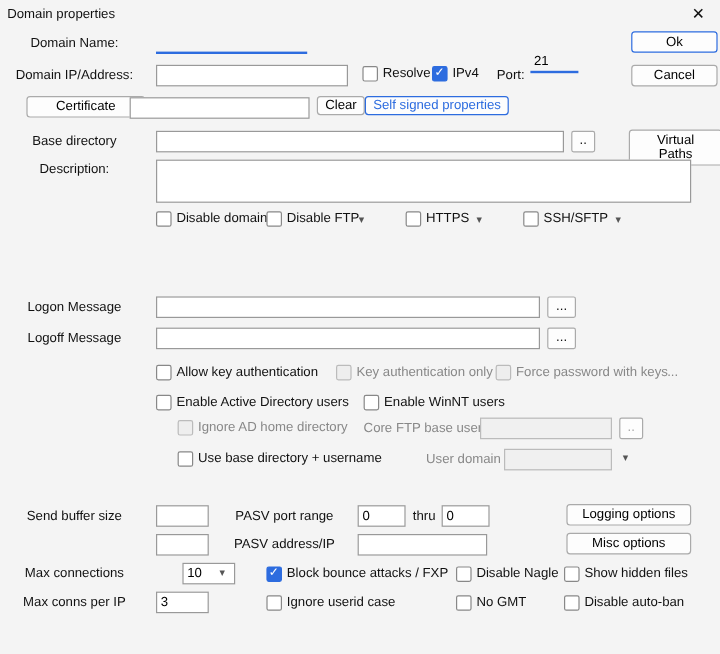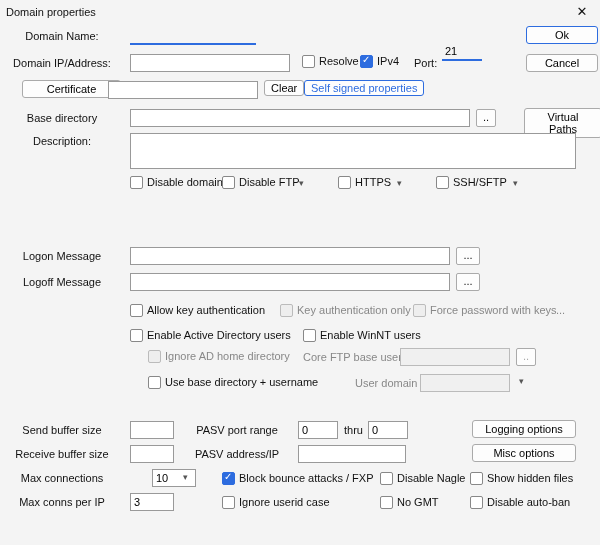--- a/index.html
+++ b/index.html
@@ -132,21 +132,20 @@
         <input type="checkbox" style="">
         <span>Use base directory + username</span>
       </label>
     <div class="abs" style="left:355px;top:353px;color:#888">User domain</div>
     <input class="input abs" style="left: 420px; top: 350px; width: 90px; background: rgb(240, 240, 240); border-color: rgb(187, 187, 187);" disabled="" value="">
     <span class="caret abs" style="left:516px;top:352px">▾</span>
 
     <div class="lbl abs" style="left:0;top:400px;width:124px">Send buffer size</div>
     <input class="input abs" style="left: 130px; top: 397px; width: 44px;" value="">
 
-    <div class="lbl abs" style="left:0;top:424px;width:124px">Receive buffer size</div>
     <input class="input abs" style="left: 130px; top: 421px; width: 44px;" value="">
 
     <div class="lbl abs" style="left:0;top:448px;width:124px">Max connections</div>
     <input class="input abs" style="left: 130px; top: 445px; width: 44px; margin-left: 22px;" value="10">
     <span class="caret abs" style="left:180px;top:448px">▾</span>
 
     <div class="lbl abs" style="left:0;top:472px;width:124px">Max conns per IP</div>
     <input class="input abs" style="left: 130px; top: 469px; width: 44px;" value="3">
 
     <div class="lbl abs" style="left:182px;top:400px;width:110px">PASV port range</div>

